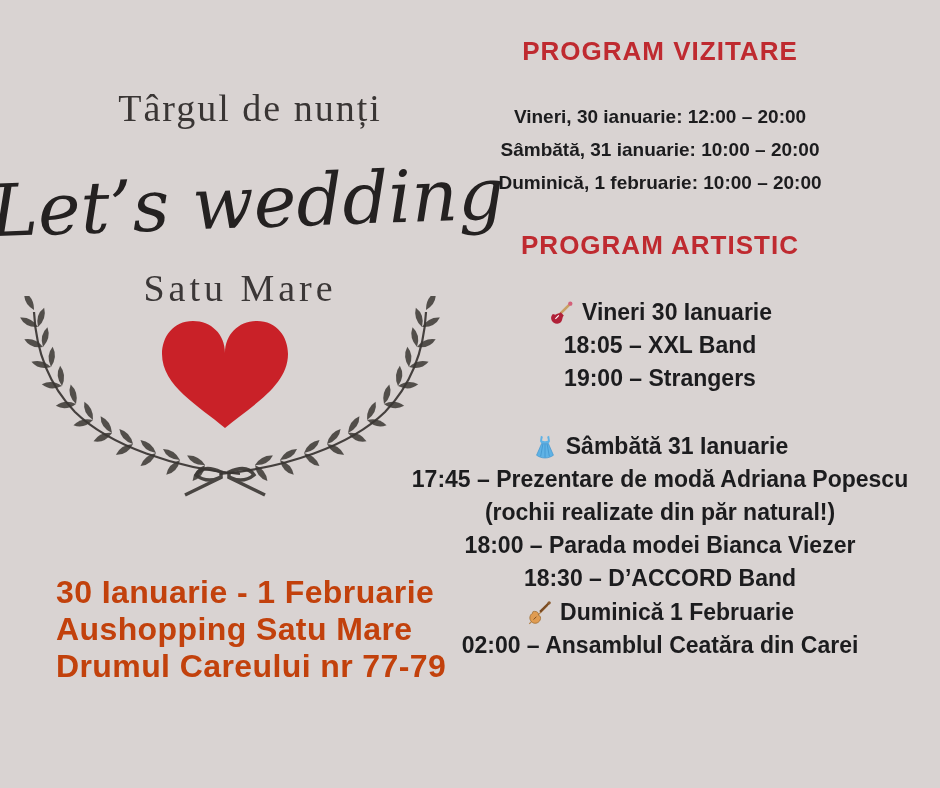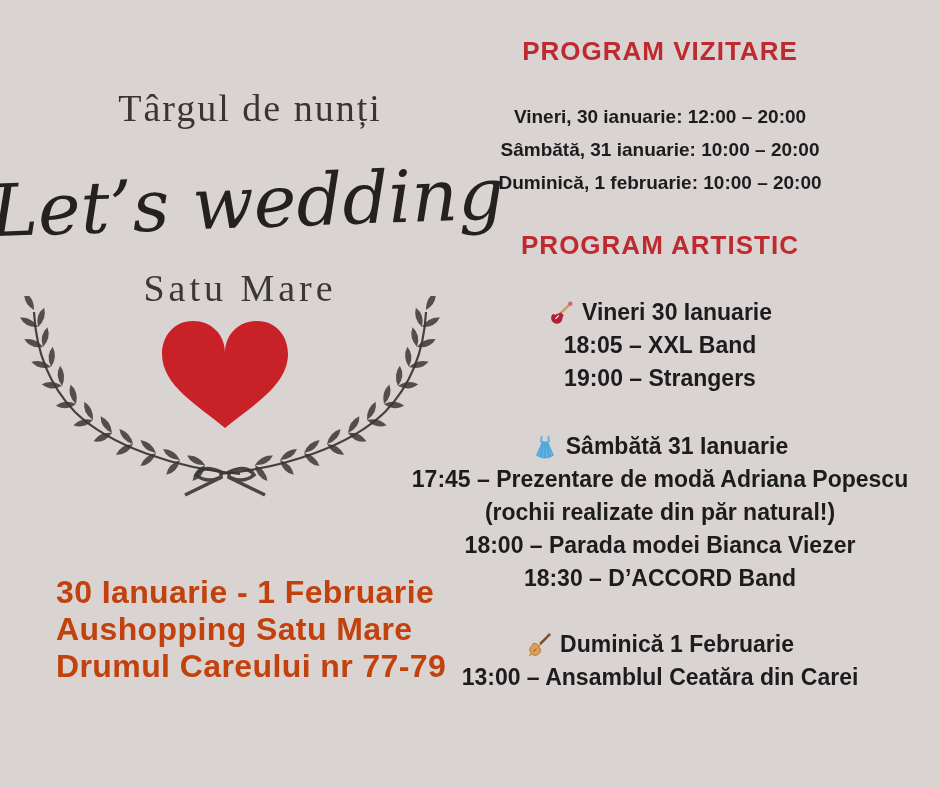--- a/index.html
+++ b/index.html
@@ -176,30 +176,30 @@
             </g>
           </svg>
         </span>
         <span>Sâmbătă 31 Ianuarie</span>
       </div>
       <p class="event-line">17:45 – Prezentare de modă Adriana Popescu (rochii realizate din păr natural!)</p>
       <p class="event-line">18:00 – Parada modei Bianca Viezer</p>
       <p class="event-line">18:30 – D’ACCORD Band</p>
     </div>
 
-    <div class="day" style="top:628px">
+    <div class="day" style="top:596px">
       <div class="day-head">
         <span class="ic">
           <svg viewBox="0 0 24 24" width="26" height="26">
             <line x1="3" y1="22" x2="20" y2="5" stroke="#b5824a" stroke-width="1.1"></line>
             <line x1="13" y1="11" x2="21" y2="3" stroke="#7a4b22" stroke-width="2.2"></line>
             <circle cx="21.4" cy="2.6" r="1.5" fill="#8a5a2e"></circle>
             <path fill="#e09c52" stroke="#9c6a2e" stroke-width="0.7" d="M8,10.5 C10.4,10.5 12,12 11.4,14 C13.4,14.4 14,16.5 13,18.6 C11.5,21.6 7.4,22.6 5,20 C2.5,17.4 3.4,13.4 6.4,12 C5.6,10.8 6.6,10.5 8,10.5 Z"></path>
             <line x1="7" y1="18" x2="9.6" y2="15.4" stroke="#6e431c" stroke-width="0.8"></line>
           </svg>
         </span>
         <span>Duminică 1 Februarie</span>
       </div>
-      <p class="event-line">13:00 – Ansamblul Ceatăra din Carei</p>
+      <p class="event-line">02:00 – Ansamblul Ceatăra din Carei</p>
     </div>
 
   </div>
 </div>
 
 </body></html>

